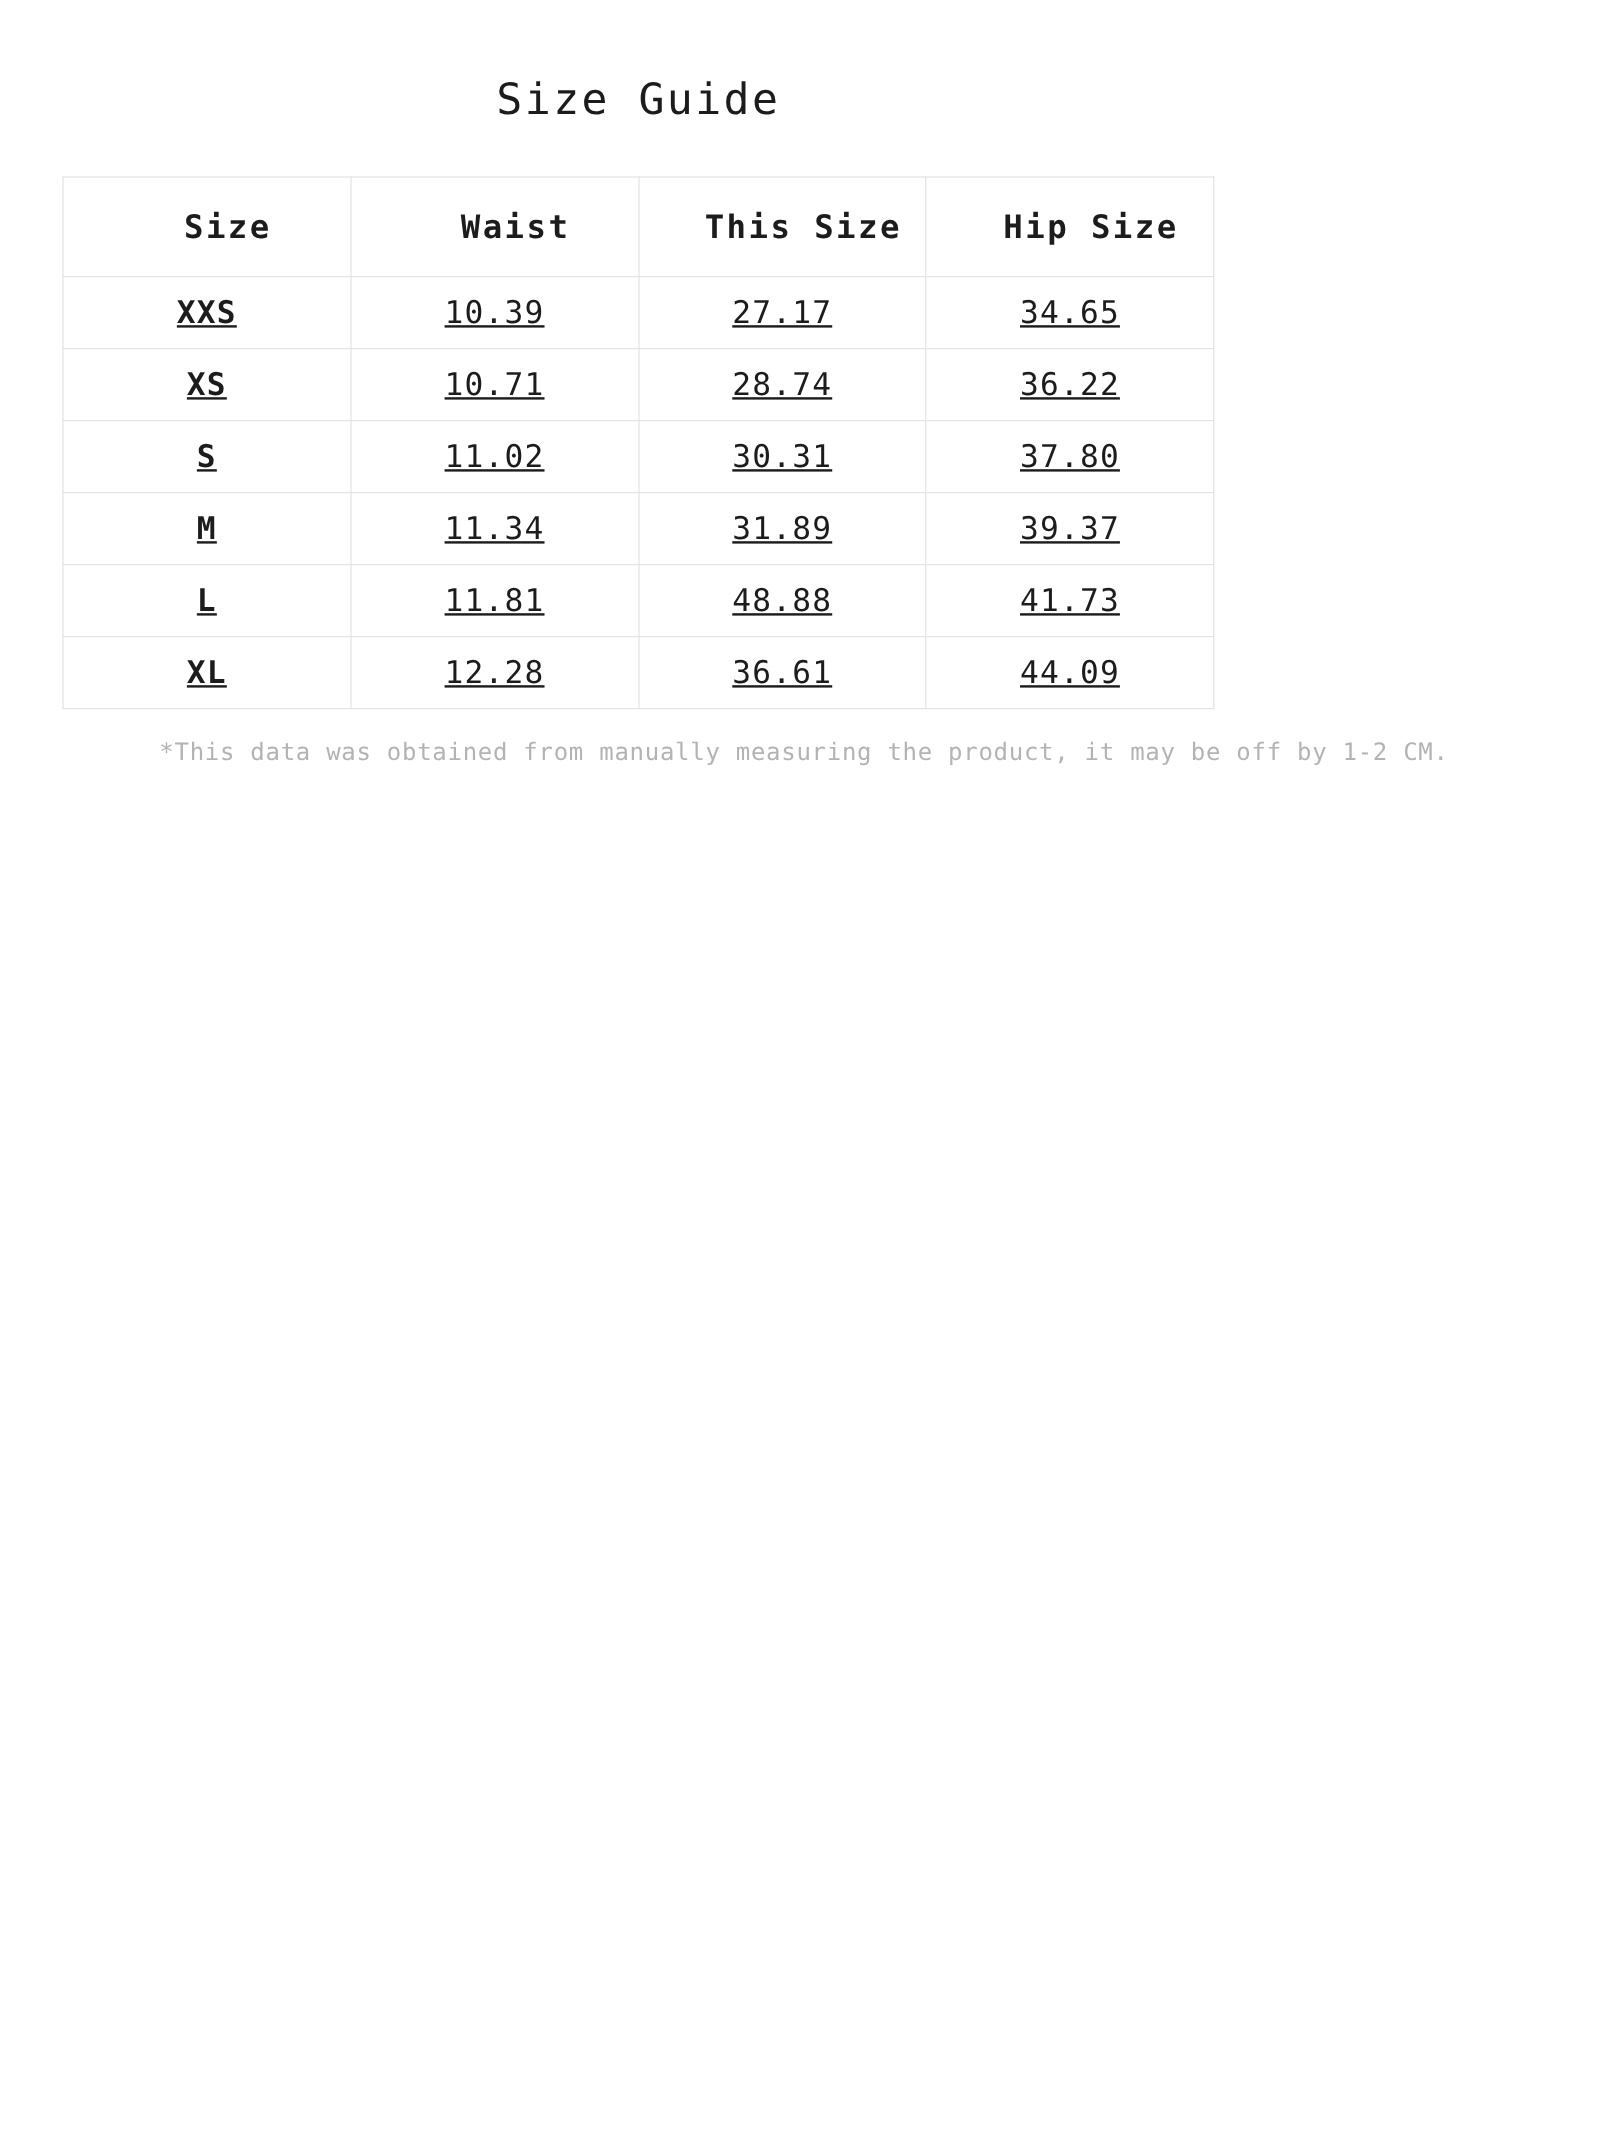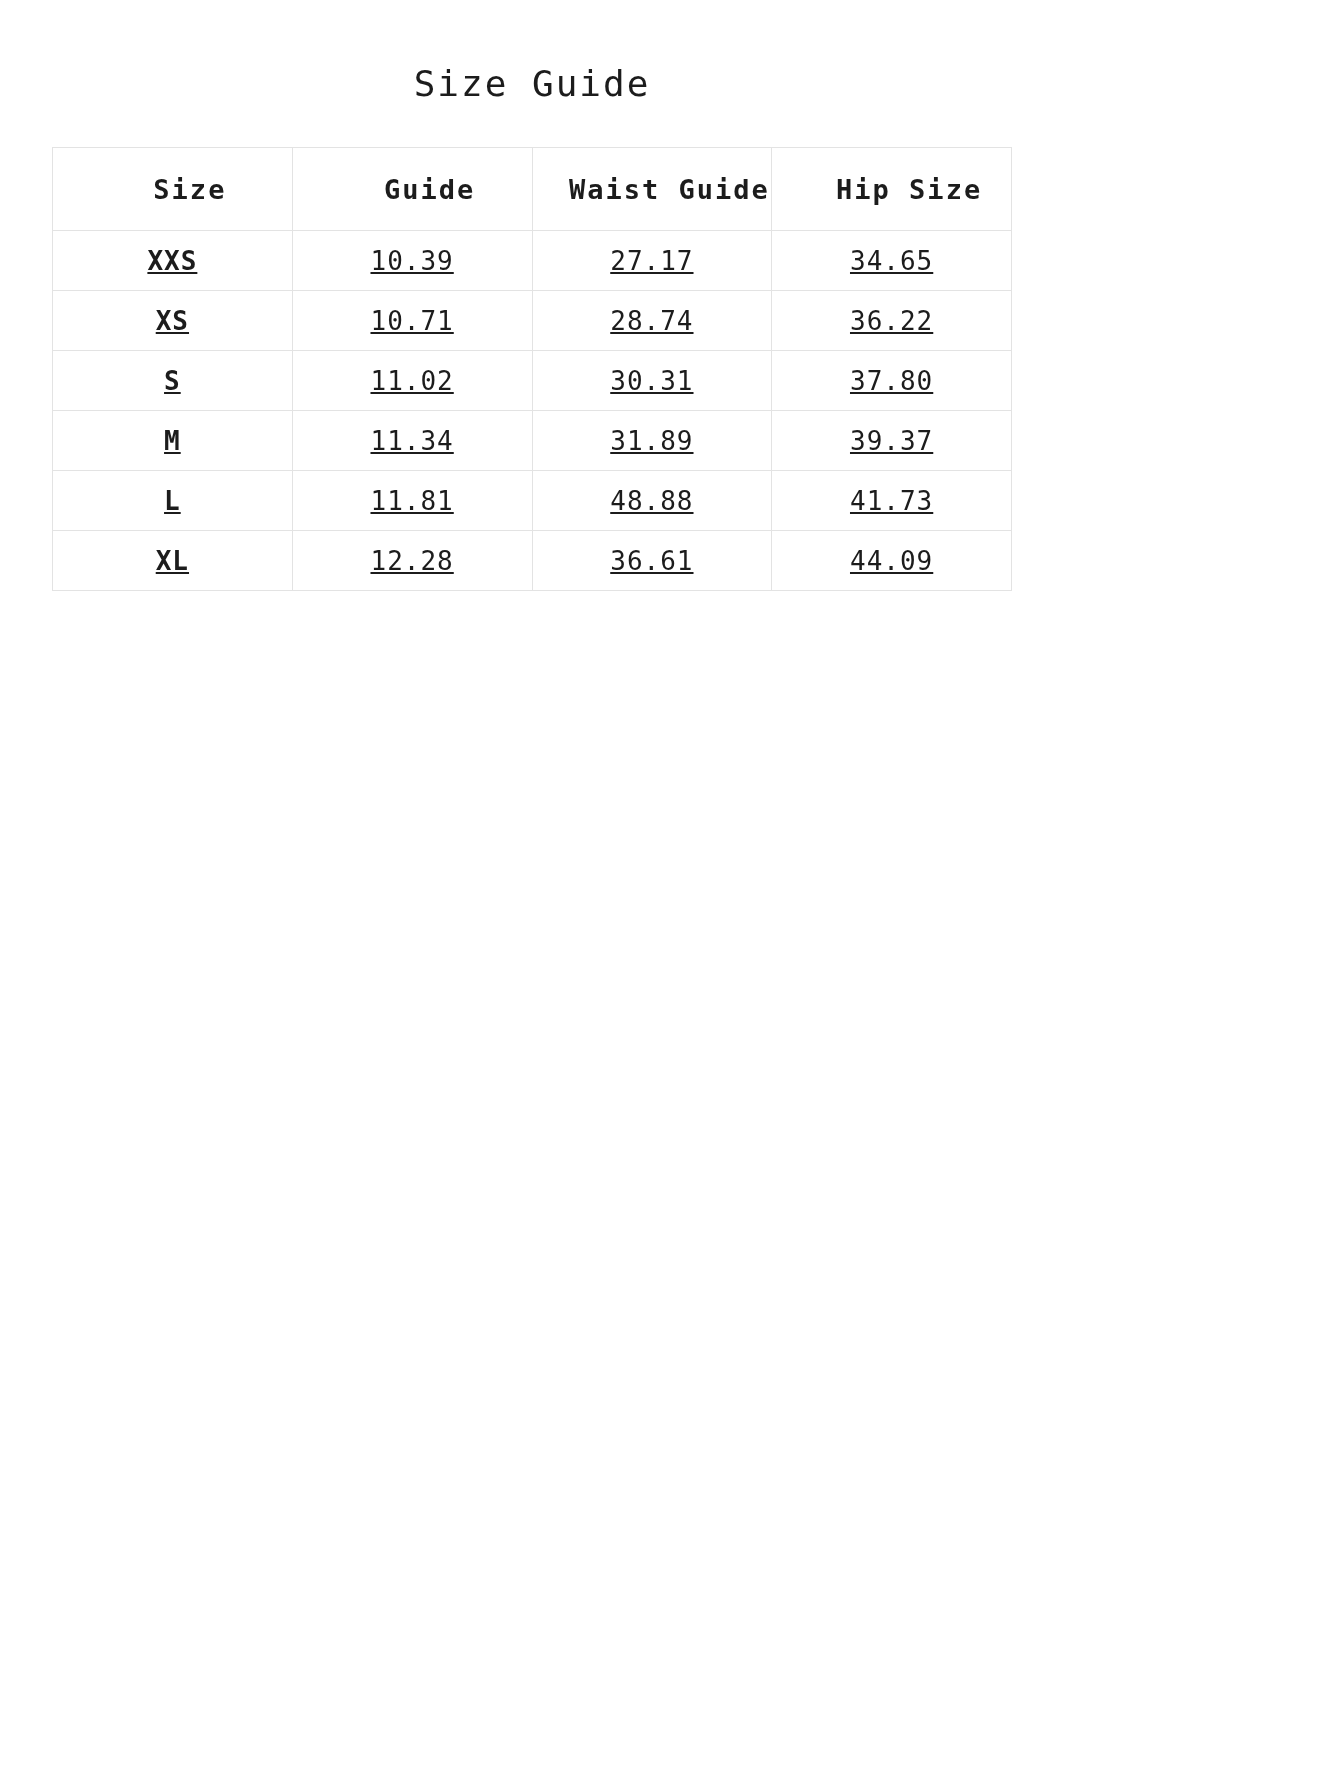--- a/index.html
+++ b/index.html
@@ -85,22 +85,22 @@
 
 <div class="page">
 
   <h1 class="doc-title">Size Guide</h1>
 
   <div class="table-wrap">
     <table class="size-table">
       <thead>
         <tr>
           <th>Size</th>
-          <th>Guide</th>
-          <th>Waist Guide</th>
+          <th>Waist</th>
+          <th>This Size</th>
           <th>Hip Size</th>
         </tr>
       </thead>
       <tbody>
         <tr>
           <td class="size-cell">XXS</td>
           <td>10.39</td>
           <td>27.17</td>
           <td>34.65</td>
         </tr>
@@ -131,14 +131,15 @@
         <tr>
           <td class="size-cell">XL</td>
           <td>12.28</td>
           <td>36.61</td>
           <td>44.09</td>
         </tr>
       </tbody>
     </table>
   </div>
 
+  <div class="footnote">*This data was obtained from manually measuring the product, it may be off by 1-2 CM.</div>
 
 </div>
 
 </body></html>

